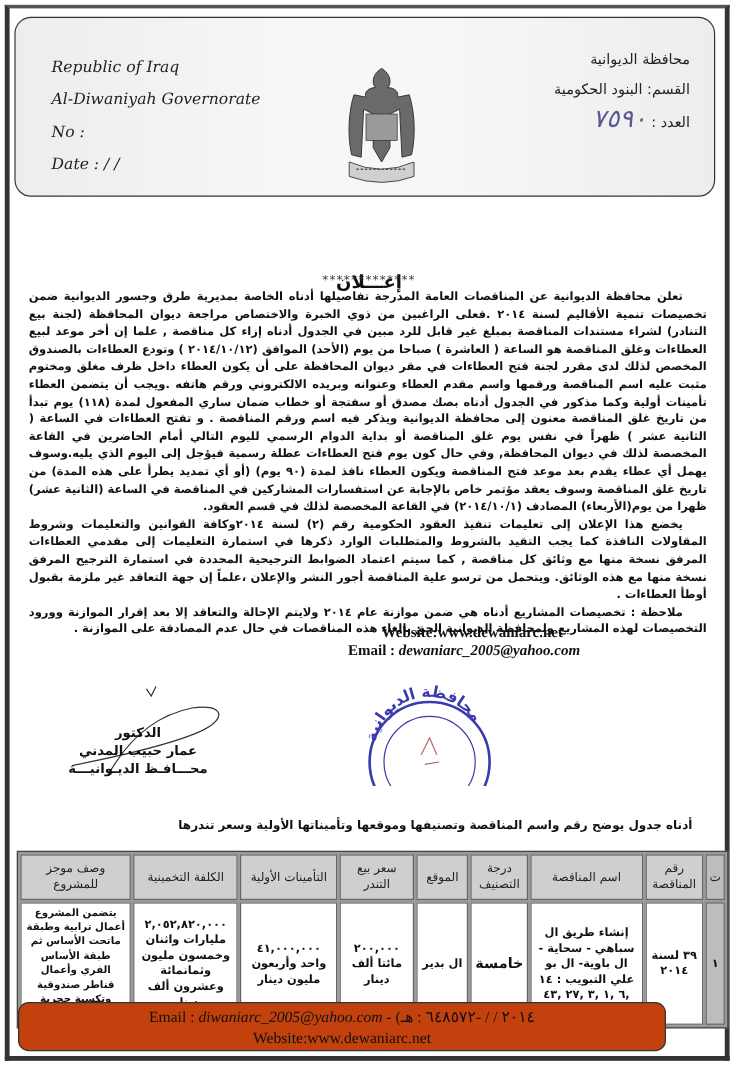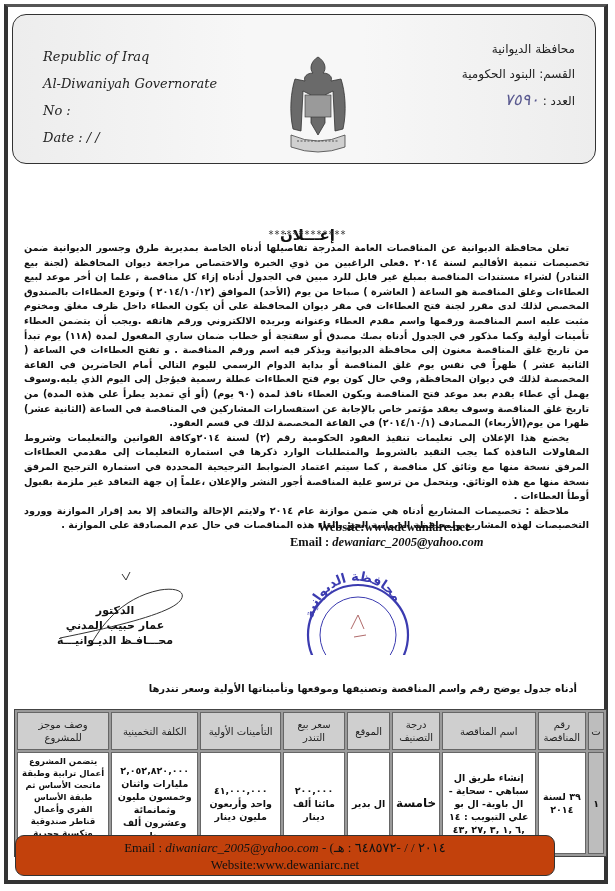--- a/index.html
+++ b/index.html
@@ -8,21 +8,21 @@
   .page-frame { position: absolute; left: 4px; top: 4px; width: 604px; height: 880px;
          border-top: 3px solid #555; border-left: 4px solid #333; border-right: 4px solid #333; border-bottom: 4px solid #333;
          background: #fff; box-sizing: border-box; }
   .letterhead { position: absolute; left: 12px; top: 14px; width: 584px; height: 150px;
          border: 1.5px solid #333; border-radius: 14px; box-sizing: border-box;
          background: linear-gradient(90deg, #ededed 0%, #f7f7f7 40%, #f7f7f7 60%, #ededed 100%); }
   .lh-en { position: absolute; left: 30px; top: 28px; font-family: "DejaVu Serif", "Liberation Serif", serif;
          font-style: italic; font-size: 13px; color: #222; line-height: 27px; }
   .lh-ar { position: absolute; right: 20px; top: 22px; direction: rtl; text-align: right;
          font-family: "DejaVu Sans", sans-serif; font-size: 12px; color: #222; line-height: 25px; }
-  .handwritten { font-family: "DejaVu Serif", serif; font-style: italic; color: #5a5a90; font-size: 16px; letter-spacing: 1px; }
+  .handwritten { font-family: "DejaVu Serif", serif; font-style: italic; color: #5a5a90; font-size: 21px; letter-spacing: 1px; }
   .emblem { position: absolute; left: 268px; top: 36px; width: 74px; height: 108px; }
   .title { position: absolute; left: 0; width: 615px; top: 226px; text-align: center; font-size: 15px; font-weight: bold; }
   .stars { position: absolute; left: 0; width: 615px; top: 229px; text-align: center; font-size: 10px; letter-spacing: 1px; color: #333; }
   .body-text { position: absolute; left: 24px; width: 565px; top: 241px; direction: rtl; text-align: justify;
          font-size: 9.6px; font-weight: bold; line-height: 14.6px; color: #111; }
   .body-text p { margin: 0; }
   .body-text p.indent { text-indent: 20px; }
   .contact { position: absolute; left: 290px; top: 520px; font-family: "Liberation Serif", serif; font-weight: bold; font-size: 12.5px; line-height: 15px; color: #111; }
   .contact .ital { font-style: italic; }
   .contact .web { padding-left: 28px; }

